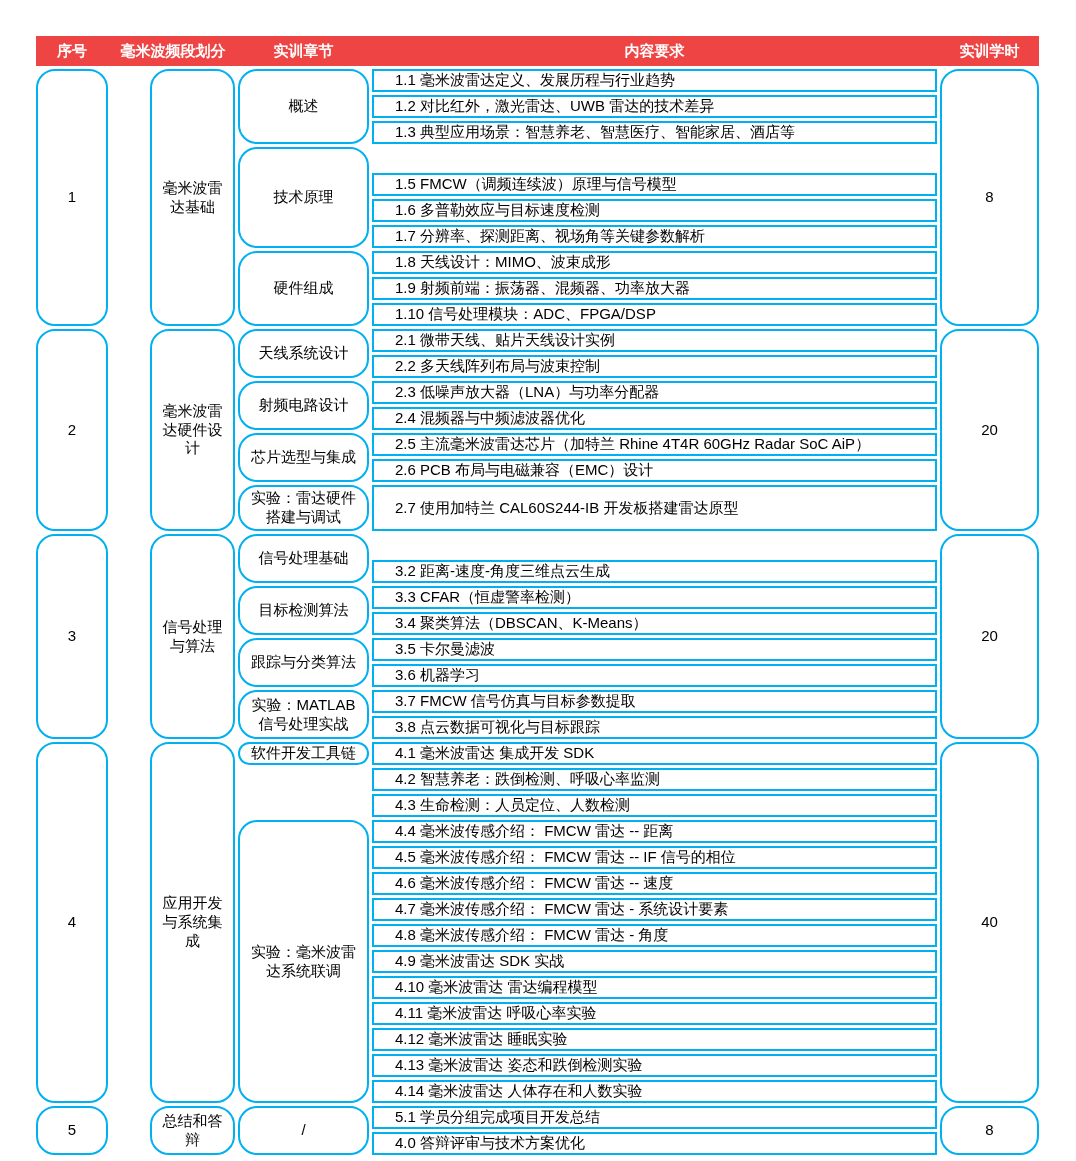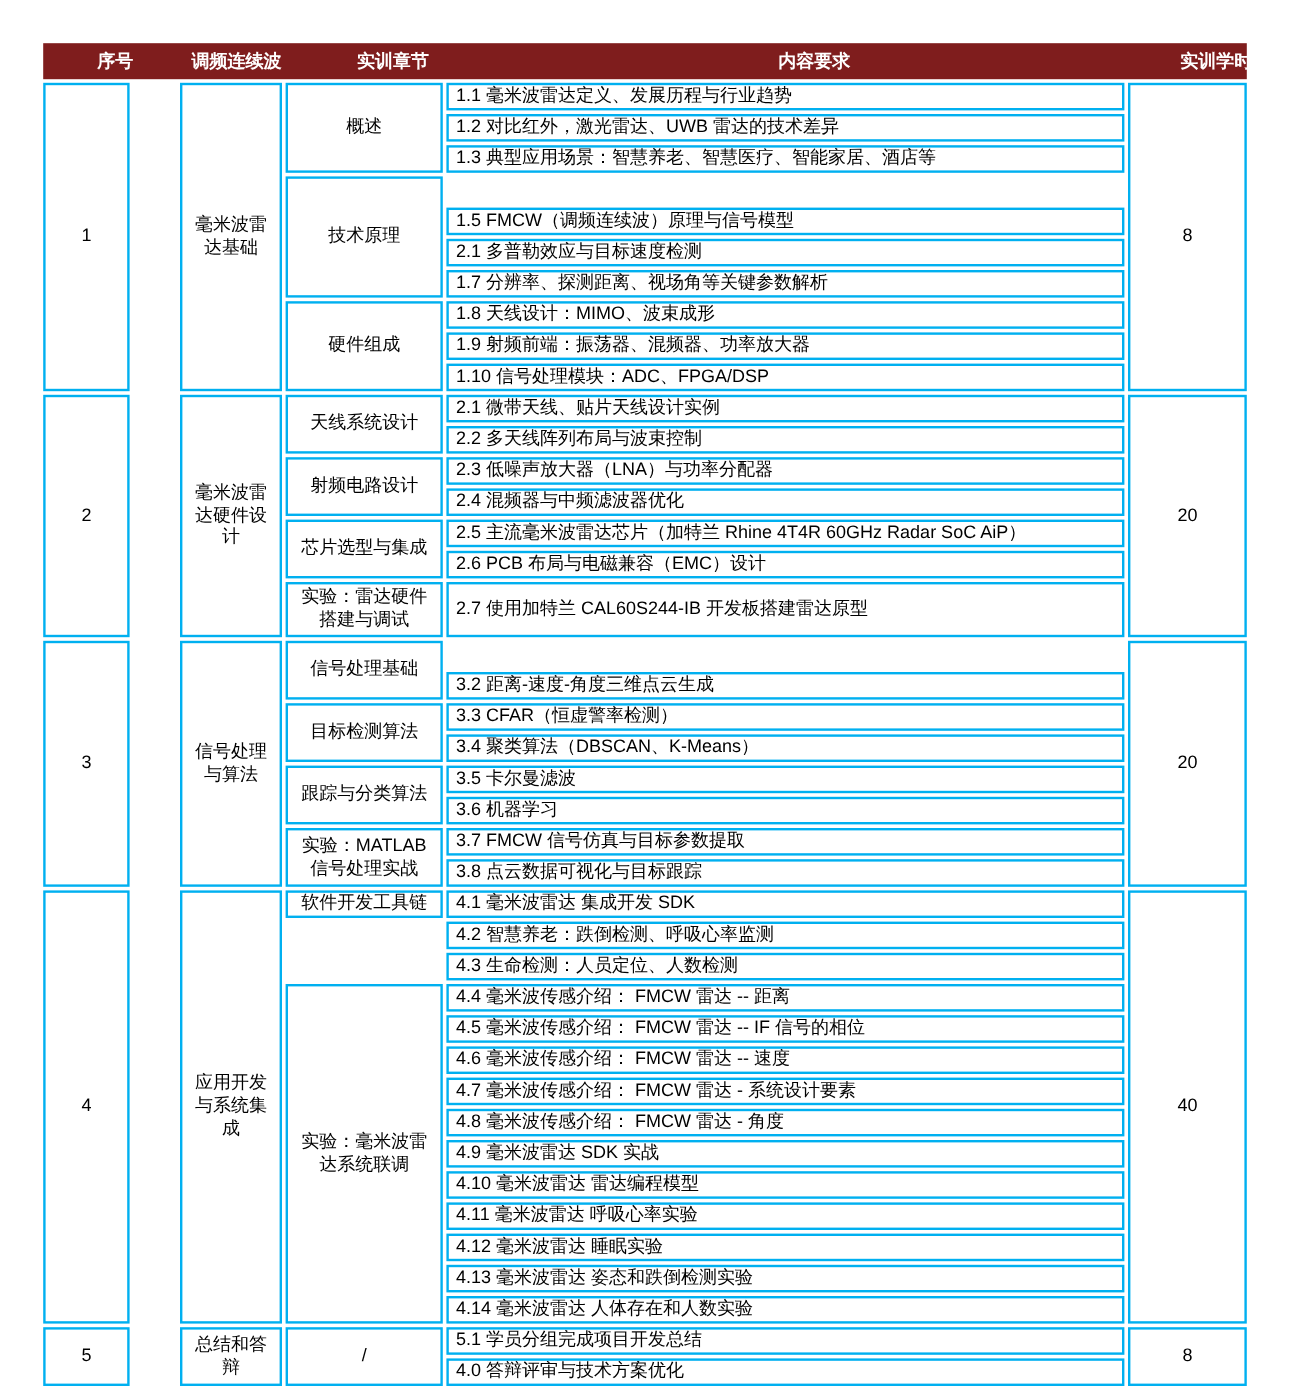--- a/index.html
+++ b/index.html
@@ -15,25 +15,24 @@
     left: 36px;
     top: 36px;
     display: grid;
     grid-template-columns: 72px 124px 131px 565px 99px;
     grid-template-rows: 30px repeat(16, 23px) 46px repeat(24, 23px);
     gap: 3px;
   }
   .header {
     grid-column: 1 / 6;
     grid-row: 1;
-    background: #7f1d1d;
+    background: #ef4444;
     display: grid;
     grid-template-columns: 72px 124px 131px 565px 99px;
     gap: 3px;
-    padding-left: 24px;
   }
   .header > div {
     display: flex;
     align-items: center;
     justify-content: center;
     color: #ffffff;
     font-weight: bold;
     font-size: 15px;
   }
   .cell {
@@ -44,59 +43,60 @@
     align-items: center;
     color: #000000;
     font-size: 15px;
     line-height: 1.25;
     overflow: hidden;
   }
   .center {
     justify-content: center;
     text-align: center;
     padding: 0 5px;
+    border-radius: 19px;
   }
   .content {
     justify-content: flex-start;
     text-align: left;
-    padding: 0 6px;
+    padding: 0 21px;
     white-space: nowrap;
   }
   .c1 { grid-column: 1; }
   .c2 { grid-column: 2; margin-left: 39px; }
   .c3 { grid-column: 3; }
   .c4 { grid-column: 4; }
   .c5 { grid-column: 5; }
 </style>
 </head>
 <body>
 
 <div class="table">
 
   <div class="header">
     <div>序号</div>
-    <div>调频连续波</div>
+    <div>毫米波频段划分</div>
     <div>实训章节</div>
     <div>内容要求</div>
     <div>实训学时</div>
   </div>
 
   <div class="cell center c1" style="grid-row:2 / span 10">1</div>
   <div class="cell center c2" style="grid-row:2 / span 10">毫米波雷达基础</div>
   <div class="cell center c5" style="grid-row:2 / span 10">8</div>
 
   <div class="cell center c3" style="grid-row:2 / span 3">概述</div>
   <div class="cell center c3" style="grid-row:5 / span 4">技术原理</div>
   <div class="cell center c3" style="grid-row:9 / span 3">硬件组成</div>
 
   <div class="cell content c4" style="grid-row:2">1.1 毫米波雷达定义、发展历程与行业趋势</div>
   <div class="cell content c4" style="grid-row:3">1.2 对比红外，激光雷达、UWB 雷达的技术差异</div>
   <div class="cell content c4" style="grid-row:4">1.3 典型应用场景：智慧养老、智慧医疗、智能家居、酒店等</div>
   <div class="cell content c4" style="grid-row:6">1.5 FMCW（调频连续波）原理与信号模型</div>
-  <div class="cell content c4" style="grid-row:7">2.1 多普勒效应与目标速度检测</div>
+  <div class="cell content c4" style="grid-row:7">1.6 多普勒效应与目标速度检测</div>
   <div class="cell content c4" style="grid-row:8">1.7 分辨率、探测距离、视场角等关键参数解析</div>
   <div class="cell content c4" style="grid-row:9">1.8 天线设计：MIMO、波束成形</div>
   <div class="cell content c4" style="grid-row:10">1.9 射频前端：振荡器、混频器、功率放大器</div>
   <div class="cell content c4" style="grid-row:11">1.10 信号处理模块：ADC、FPGA/DSP</div>
 
   <div class="cell center c1" style="grid-row:12 / span 7">2</div>
   <div class="cell center c2" style="grid-row:12 / span 7">毫米波雷达硬件设计</div>
   <div class="cell center c5" style="grid-row:12 / span 7">20</div>
 
   <div class="cell center c3" style="grid-row:12 / span 2">天线系统设计</div>

